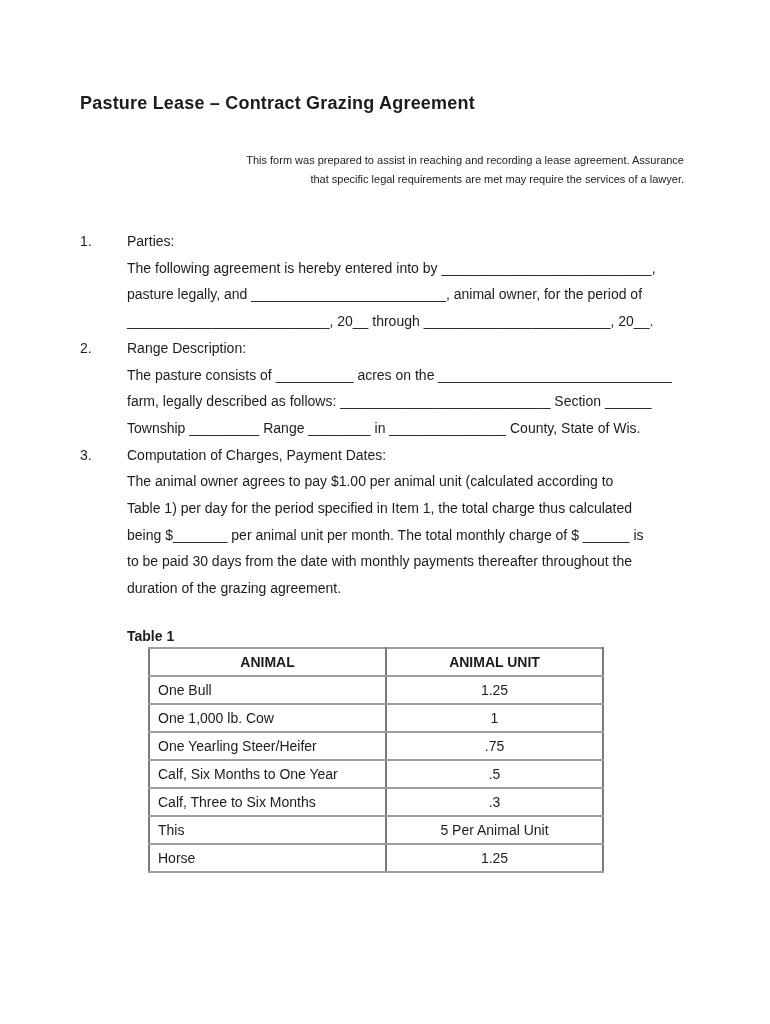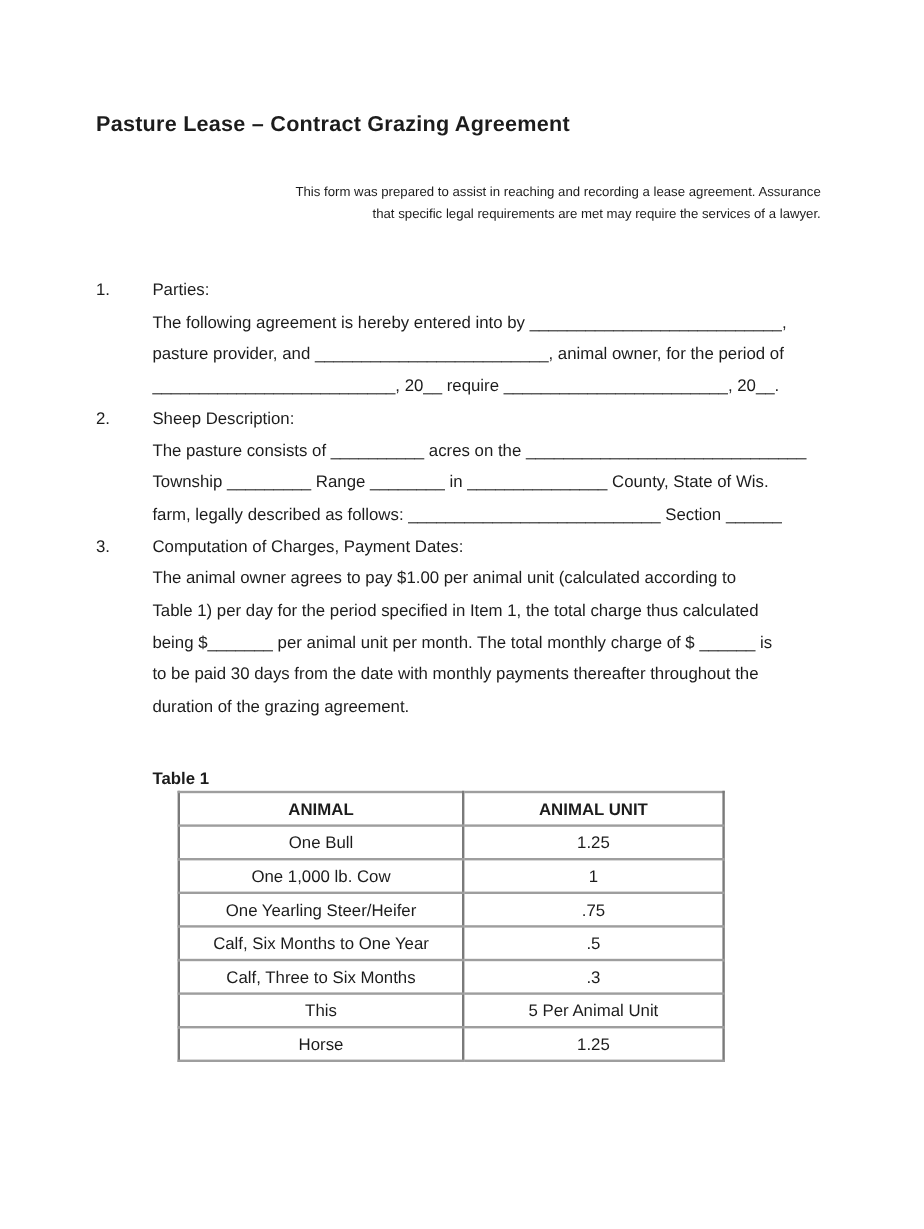--- a/index.html
+++ b/index.html
@@ -46,21 +46,21 @@
     line-height: 26.7px;
   }
   .section-body { flex: 1 1 auto; }
   .section-line {
     font-size: 14px;
     line-height: 26.7px;
     white-space: nowrap;
   }
   .table-block { margin-left: 47px; }
   .table-label {
-    margin-top: 35px;
+    margin-top: 23px;
     font-size: 14px;
     font-weight: bold;
     line-height: 22px;
   }
   table.animal-table {
     margin-left: 21px;
     border-collapse: collapse;
     table-layout: fixed;
     width: 454px;
     border: 2px solid #2b2b2b;
@@ -74,21 +74,21 @@
     height: 28px;
     border-top: 2px solid #9e9e9e;
     border-bottom: 2px solid #9e9e9e;
     border-left: 2px solid #7a7a7a;
     border-right: 2px solid #7a7a7a;
   }
   table.animal-table th {
     font-weight: bold;
     text-align: center;
   }
-  table.animal-table td.col-animal { text-align: center; }
+  table.animal-table td.col-animal { text-align: left; }
   table.animal-table td.col-unit   { text-align: center; }
   table.animal-table col.c1 { width: 237px; }
   table.animal-table col.c2 { width: 217px; }
 </style>
 </head>
 <body>
 
 <div class="page">
 
   <div class="doc-title">Pasture Lease – Contract Grazing Agreement</div>
@@ -98,32 +98,32 @@
     <div class="intro-line">that specific legal requirements are met may require the services of a lawyer.</div>
   </div>
 
   <div class="sections">
 
     <div class="section">
       <div class="section-num">1.</div>
       <div class="section-body">
         <div class="section-line">Parties:</div>
         <div class="section-line">The following agreement is hereby entered into by ___________________________,</div>
-        <div class="section-line">pasture provider, and _________________________, animal owner, for the period of</div>
-        <div class="section-line">__________________________, 20__ require ________________________, 20__.</div>
+        <div class="section-line">pasture legally, and _________________________, animal owner, for the period of</div>
+        <div class="section-line">__________________________, 20__ through ________________________, 20__.</div>
       </div>
     </div>
 
     <div class="section">
       <div class="section-num">2.</div>
       <div class="section-body">
-        <div class="section-line">Sheep Description:</div>
+        <div class="section-line">Range Description:</div>
         <div class="section-line">The pasture consists of __________ acres on the ______________________________</div>
+        <div class="section-line">farm, legally described as follows: ___________________________ Section ______</div>
         <div class="section-line">Township _________ Range ________ in _______________ County, State of Wis.</div>
-        <div class="section-line">farm, legally described as follows: ___________________________ Section ______</div>
       </div>
     </div>
 
     <div class="section">
       <div class="section-num">3.</div>
       <div class="section-body">
         <div class="section-line">Computation of Charges, Payment Dates:</div>
         <div class="section-line">The animal owner agrees to pay $1.00 per animal unit (calculated according to</div>
         <div class="section-line">Table 1) per day for the period specified in Item 1, the total charge thus calculated</div>
         <div class="section-line">being $_______ per animal unit per month. The total monthly charge of $ ______ is</div>

